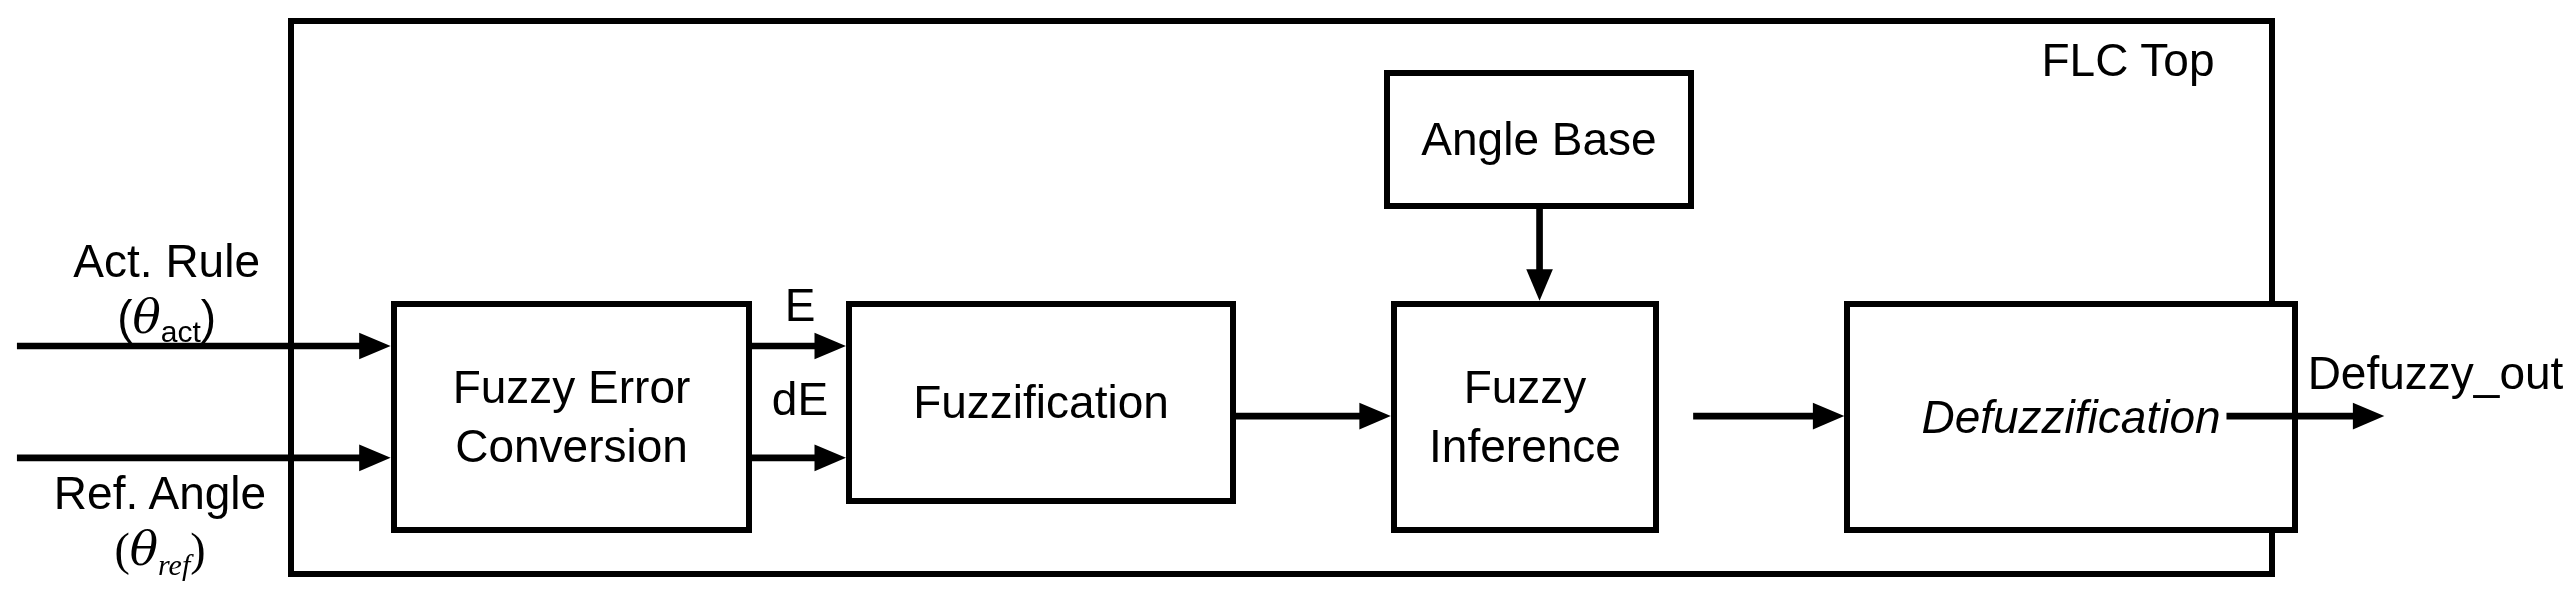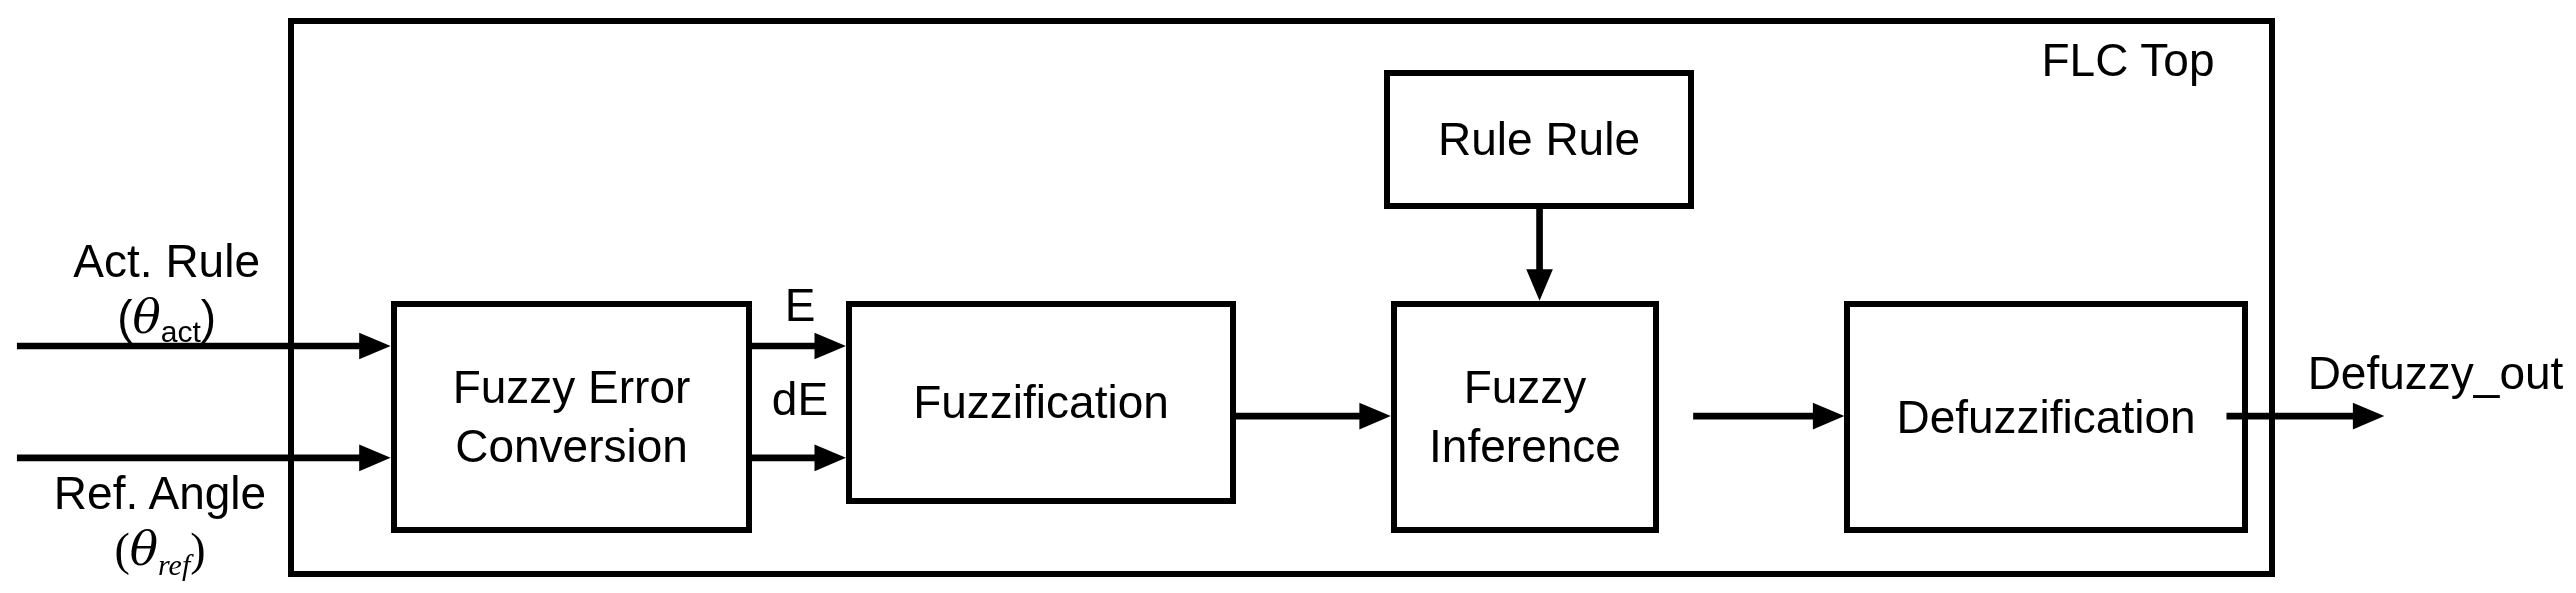--- a/index.html
+++ b/index.html
@@ -54,21 +54,21 @@
     line-height: 59px;
     z-index: 2;
   }
   .block .block-label { display: inline-block; }
   .block-fec            { left: 391px;  top: 301px; width: 361px; height: 232px; justify-content: center; }
   .block-fec .block-label { max-width: 314px; }
   .block-fuzzification  { left: 846px; top: 301px; width: 390px; height: 203px; }
   .block-rule-base      { left: 1384px; top: 70px; width: 310px; height: 139px; }
   .block-fuzzy-inference{ left: 1391px; top: 301px; width: 268px; height: 232px; }
   .block-fuzzy-inference .block-label { max-width: 278px; }
-  .block-defuzzification{ left: 1844px; top: 301px; width: 404px; height: 232px; }
+  .block-defuzzification{ left: 1844px; top: 301px; width: 454px; height: 232px; font-style: italic; }
   .io-label {
     position: absolute;
     text-align: center;
     font-size: 46px;
     line-height: 56px;
     z-index: 3;
     white-space: nowrap;
   }
   .label-act { left: 12.7px; top: 233px; width: 308px; }
   .label-ref { left: 6px; top: 465px; width: 308px; }
@@ -133,21 +133,21 @@
   <div class="outer-box"></div>
   <div class="flc-title">FLC Top</div>
 
   <div class="block block-fec">
     <span class="block-label">Fuzzy Error Conversion</span>
   </div>
   <div class="block block-fuzzification">
     <span class="block-label">Fuzzification</span>
   </div>
   <div class="block block-rule-base">
-    <span class="block-label">Rule Rule</span>
+    <span class="block-label">Angle Base</span>
   </div>
   <div class="block block-fuzzy-inference">
     <span class="block-label">Fuzzy Inference</span>
   </div>
   <div class="block block-defuzzification">
     <span class="block-label">Defuzzification</span>
   </div>
 
   <div class="io-label label-act">
     <span>Act. Rule</span><br>

